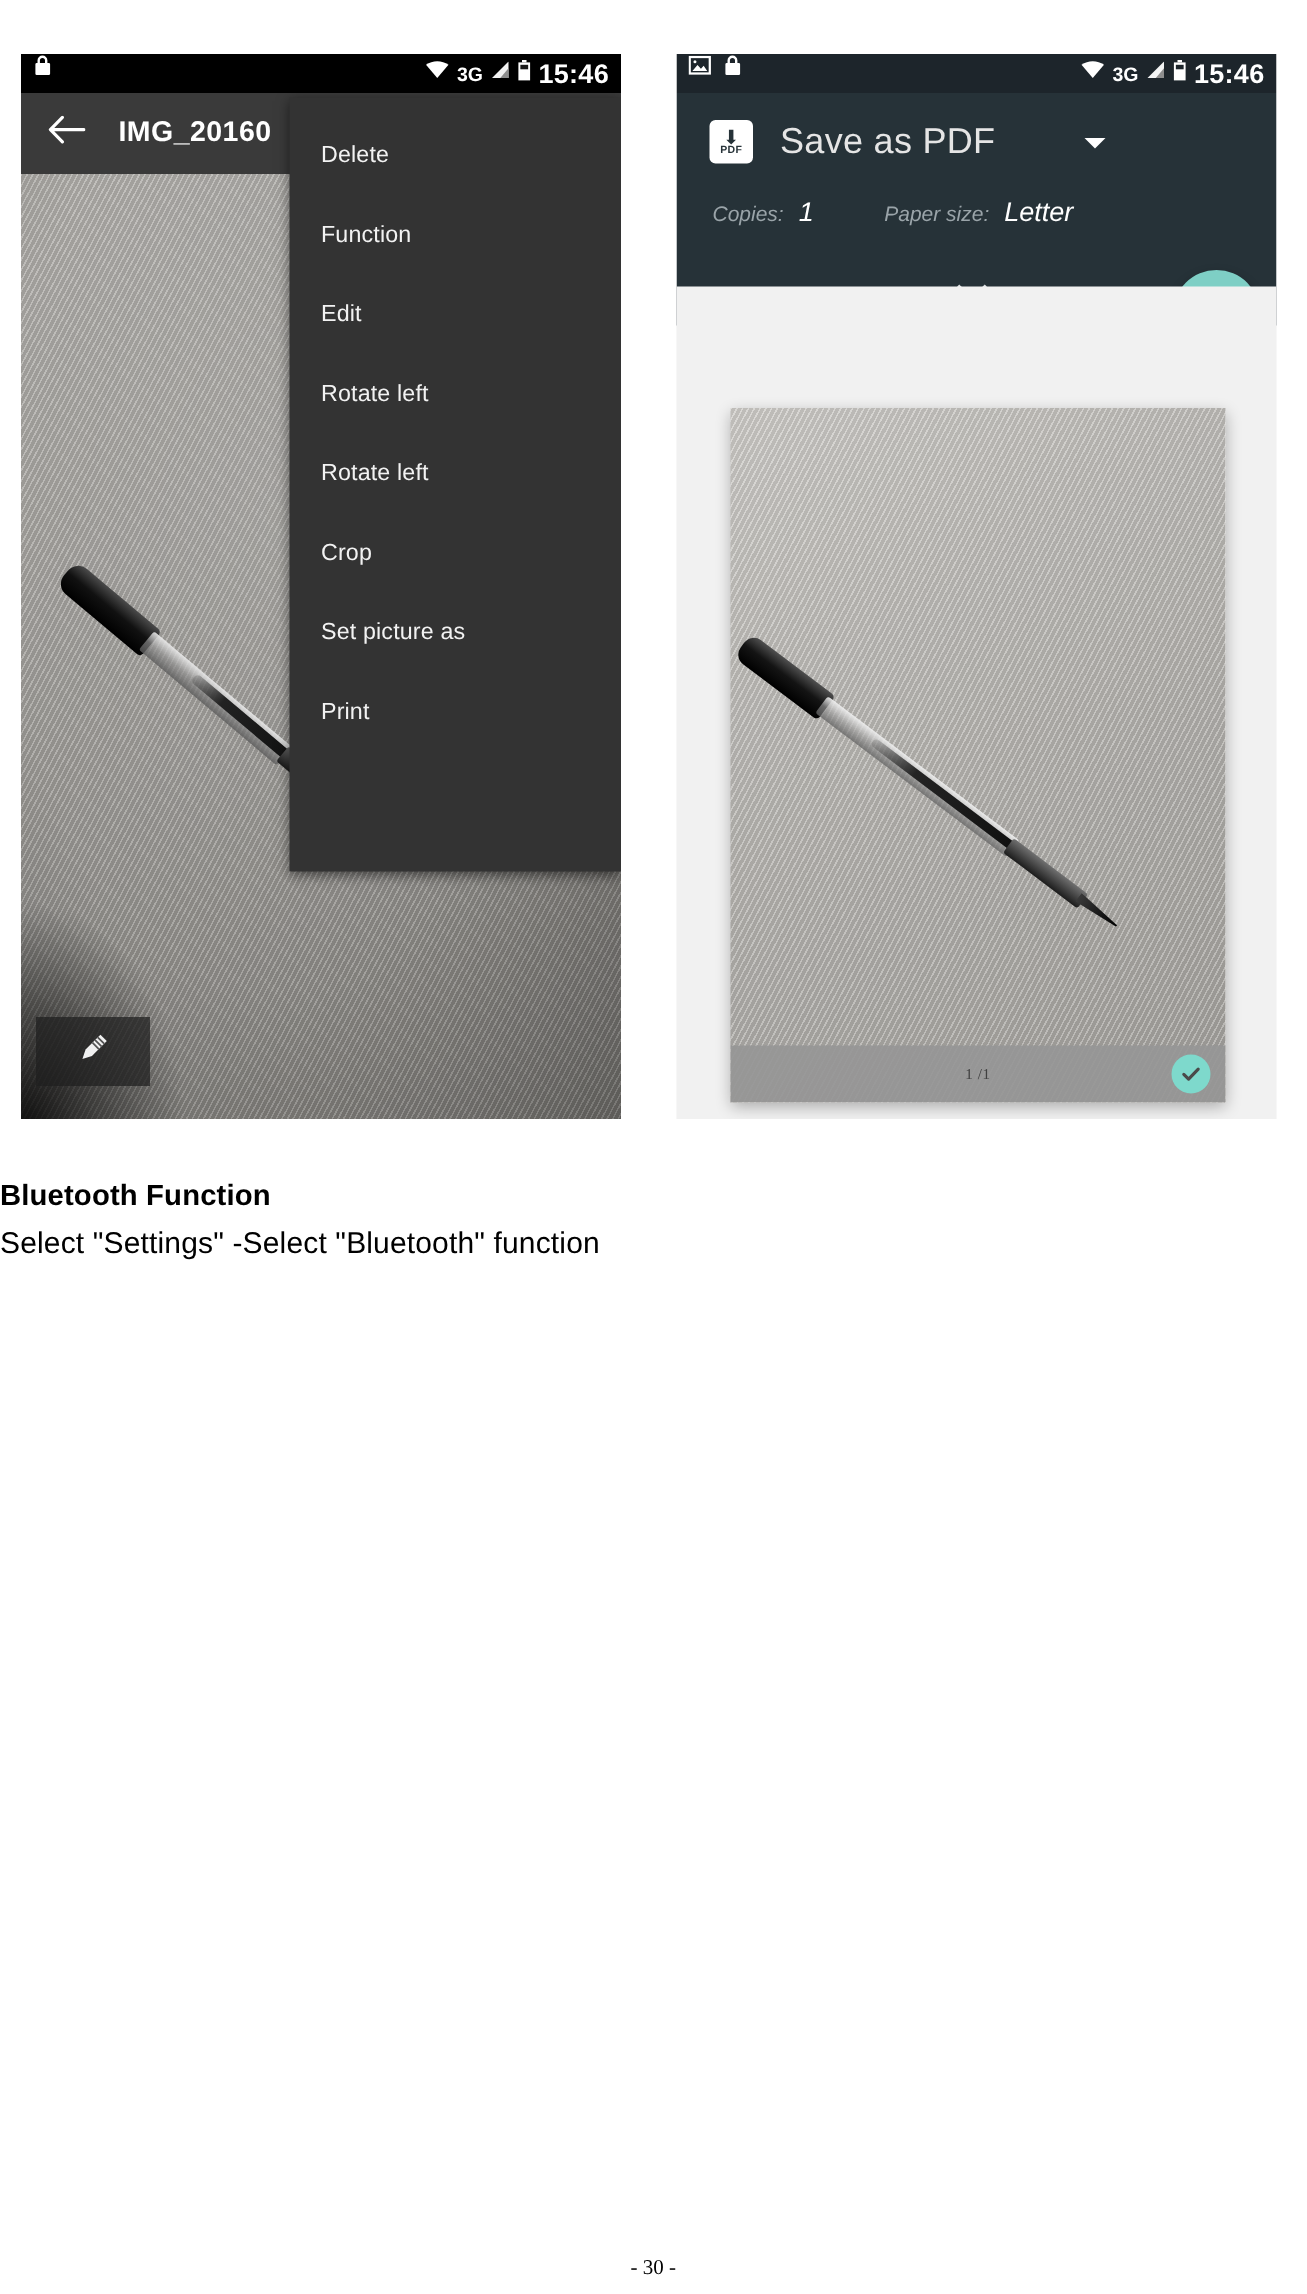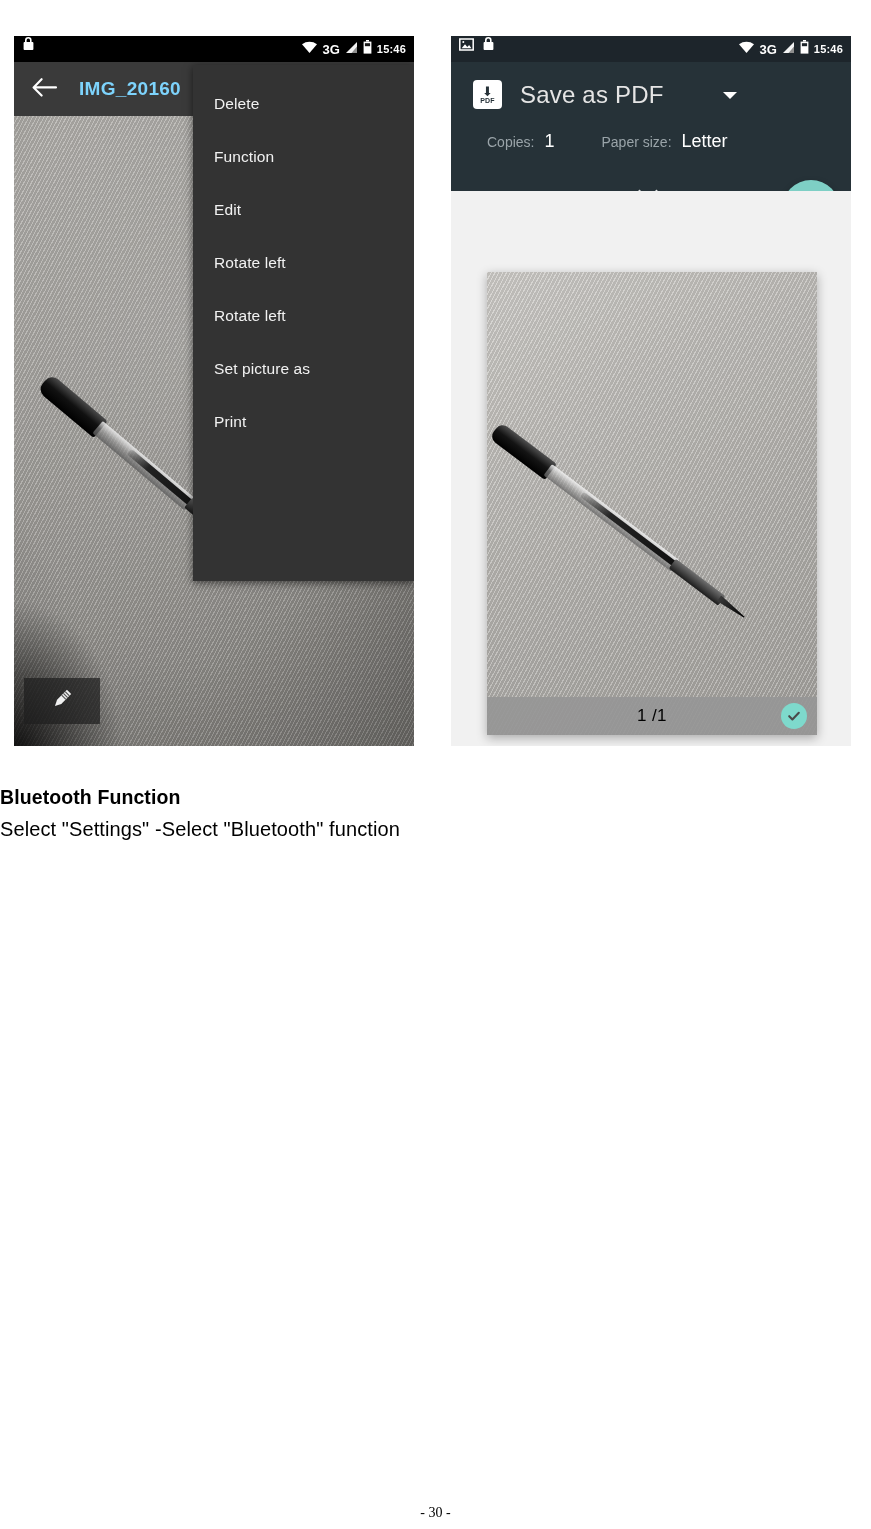--- a/index.html
+++ b/index.html
@@ -20,29 +20,29 @@
   .statusbar {
     position: relative; height: 26px; width: 100%;
     background: #000; display: flex; align-items: flex-start;
     padding: 0 8px; color: #fff;
   }
   .sb-left { display: flex; align-items: center; gap: 8px; }
   .sb-right {
     position: absolute; right: 8px; top: 0; height: 26px;
     display: flex; align-items: center; gap: 5px;
   }
-  .sb-time { font-size: 11px; font-weight: bold; letter-spacing: .2px; }
+  .sb-time { font-size: 18px; font-weight: bold; letter-spacing: .2px; }
   .ico { display: block; }
 
   .gal-appbar {
     height: 54px; background: #3a3a3a;
     display: flex; align-items: center; padding-left: 18px; gap: 22px;
   }
   .gal-title {
-    color: #7dd3fc; font-size: 19px; font-weight: bold; letter-spacing: .3px;
+    color: #ffffff; font-size: 19px; font-weight: bold; letter-spacing: .3px;
     white-space: nowrap;
   }
   .gal-photo {
     position: absolute; left: 0; top: 80px; width: 400px; height: 630px;
     overflow: hidden;
     background:
       repeating-linear-gradient(118deg,
         rgba(255,255,255,.17) 0px, rgba(255,255,255,.17) 1px,
         rgba(0,0,0,.10) 1px, rgba(0,0,0,.10) 3.3px),
       linear-gradient(145deg, #b6b4b0 0%, #a9a7a3 28%, #9c9a96 55%, #8e8c88 80%, #84827e 100%);
@@ -106,21 +106,21 @@
   }
   .pdf-badge .arw { font-size: 13px; line-height: 11px; color:#263238; }
   .pdf-badge .lbl { font-size: 7px; font-weight: bold; color:#263238; line-height:7px; letter-spacing:.2px; }
   .pdf-name { color:#e5e5e5; font-size: 24px; letter-spacing:.2px; }
   .caret-down {
     position:absolute; left: 272px; top: 12px;
     width:0; height:0; border-left:7px solid transparent; border-right:7px solid transparent;
     border-top:7px solid #ffffff;
   }
   .pdf-row2 {
-    display:flex; align-items:baseline; padding-left: 36px; margin-top: 22px; gap: 10px;
+    display:flex; align-items:baseline; padding-left: 24px; margin-top: 22px; gap: 10px; font-style: italic;
   }
   .lbl-dim { color:#9aa4a9; font-size: 14px; }
   .val-white { color:#fff; font-size: 18px; }
   .paper-gap { width: 27px; display:inline-block; }
   .chev {
     position:absolute; left: 190px; top: 122px;
     width: 14px; height: 14px;
     border-right: 2.6px solid #dfe3e5; border-bottom: 2.6px solid #dfe3e5;
     transform: rotate(45deg);
   }
@@ -155,21 +155,21 @@
   .pen-r .ink { position:absolute; left:108px; top:6px; width:118px; height:6px;
                 background: linear-gradient(90deg, rgba(30,30,30,.12), #242424 30%, #101010); border-radius:3px; }
   .pen-r .grip { position:absolute; left:222px; top:4px; width:62px; height:12px;
                  background: linear-gradient(180deg,#707070,#1c1c1c); border-radius:2px; }
   .pen-r .tip { position:absolute; left:280px; top:6px; width:32px; height:7px;
                 background: linear-gradient(90deg,#3a3a3a,#000); clip-path: polygon(0 0,100% 42%,100% 58%,0 100%); }
   .page-bar {
     position:absolute; left:0; bottom:0; width:100%; height:38px;
     background: rgba(150,150,150,.92); display:flex; align-items:center; justify-content:center;
   }
-  .page-bar .cnt { color:#000000; font-size: 17px; letter-spacing:.4px; }
+  .page-bar .cnt { color:#404040; font-size: 10px; letter-spacing:.4px;font-family:Liberation Serif, serif; }
   .check-badge {
     position:absolute; right: 10px; top: 6px;
     width: 26px; height: 26px; border-radius:50%; background:#7ed9cc;
     display:flex; align-items:center; justify-content:center;
   }
 
   
   .doc-h { position:absolute; left:0; top:786px; font-size:19.5px; font-weight:bold; color:#000; letter-spacing:.1px;text-align:center; }
   .doc-p { position:absolute; left:0; top:818px; font-size:20px; color:#000; letter-spacing:.1px; }
   .footer { position:absolute; left:0; top:1505px; width:871px; text-align:center; font-size:14px; color:#000;
@@ -255,20 +255,23 @@
       <div class="menu-item">
           <span>Edit</span>
         </div>
       <div class="menu-item">
           <span>Rotate left</span>
         </div>
       <div class="menu-item">
           <span>Rotate left</span>
         </div>
       <div class="menu-item">
+          <span>Crop</span>
+        </div>
+      <div class="menu-item">
           <span>Set picture as</span>
         </div>
       <div class="menu-item">
           <span>Print</span>
         </div>
     </div>
   </div>
 
   <div class="phone-right">
 

